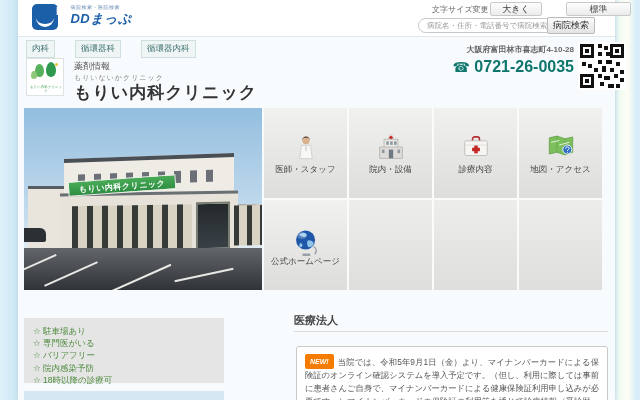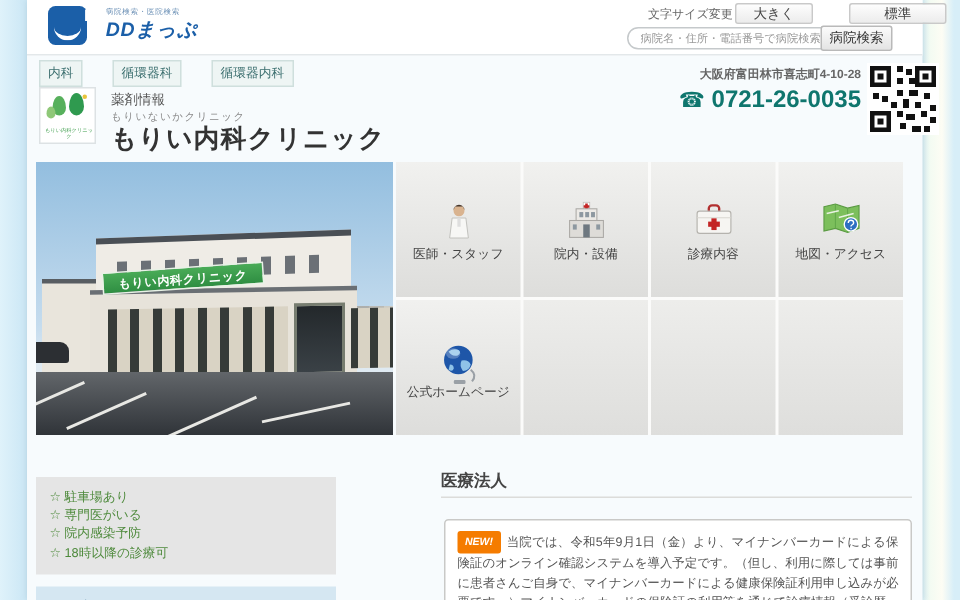--- a/index.html
+++ b/index.html
@@ -266,20 +266,21 @@
         <span class="lbl">公式ホームページ</span>
       </div>
       <div class="cell empty"></div>
       <div class="cell empty"></div>
       <div class="cell empty"></div>
     </div>
 
     <div class="feat-box">
       <div class="feat-line"><span>☆</span> <span>駐車場あり</span></div>
       <div class="feat-line"><span>☆</span> <span>専門医がいる</span></div>
+      <div class="feat-line"><span>☆</span> <span>バリアフリー</span></div>
       <div class="feat-line"><span>☆</span> <span>院内感染予防</span></div>
       <div class="feat-line"><span>☆</span> <span>18時以降の診療可</span></div>
     </div>
 
     <div class="dept-box">
       <div class="dept-line"><span>○</span> <span>かぜ</span></div>
 
     </div>
 
     <div class="news-heading">医療法人</div>

